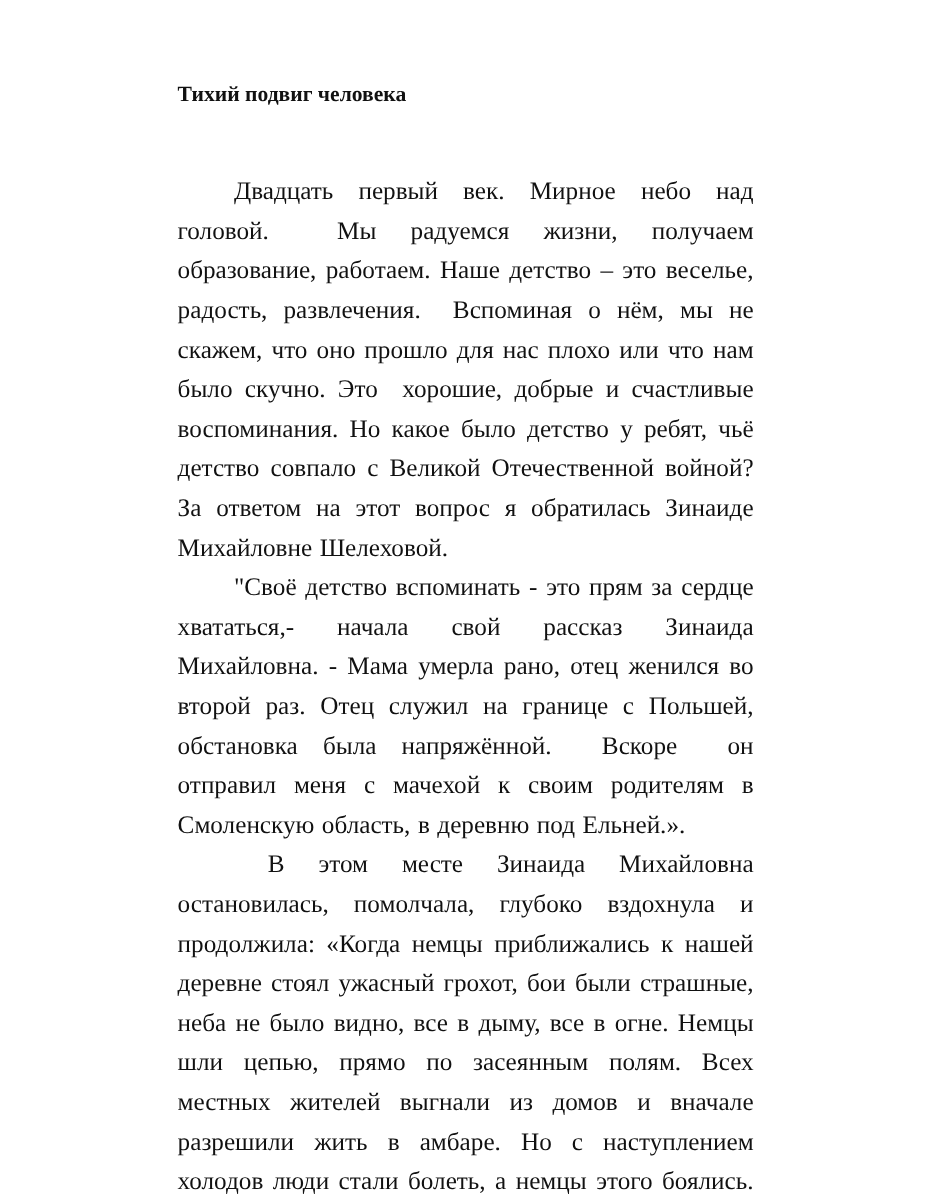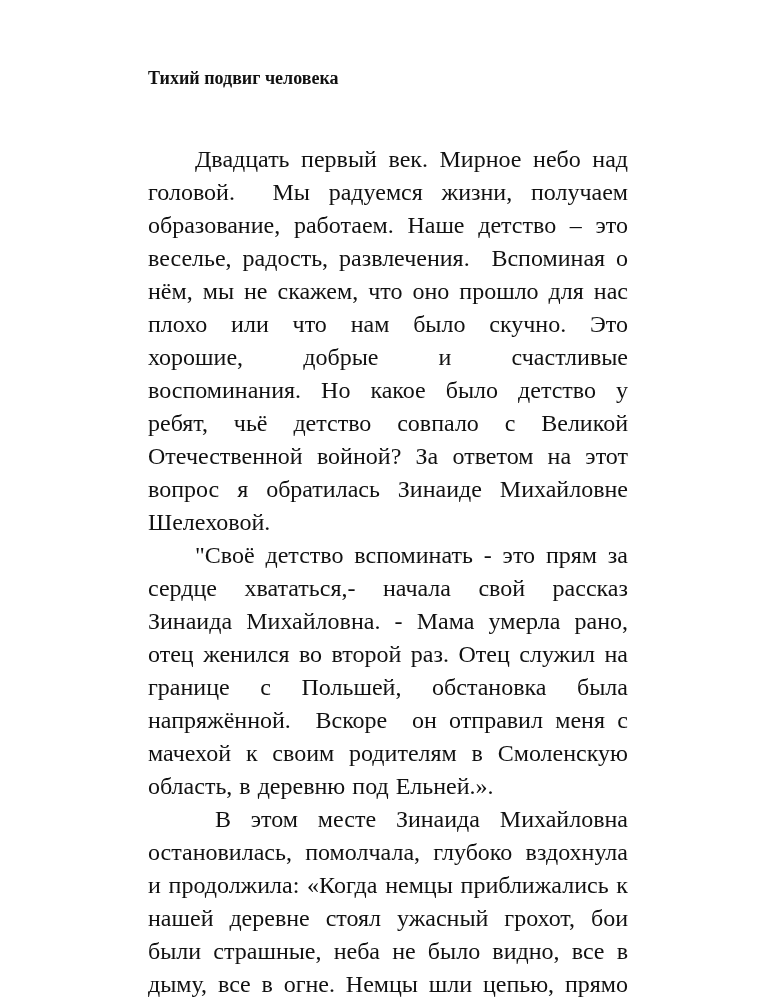--- a/index.html
+++ b/index.html
@@ -19,21 +19,21 @@
     color: #111111;
   }
   .doc-title {
     font-size: 18px;
     font-weight: bold;
     line-height: 33px;
     margin: 0 0 48px 0;
     white-space: pre-wrap;
   }
   .para {
-    font-size: 24px;
+    font-size: 21px;
     line-height: 33px;
     text-align: justify;
     text-indent: 47px;
     margin: 0;
     white-space: pre-wrap;
     word-spacing: 1px;
   }
 </style>
 </head>
 <body>

